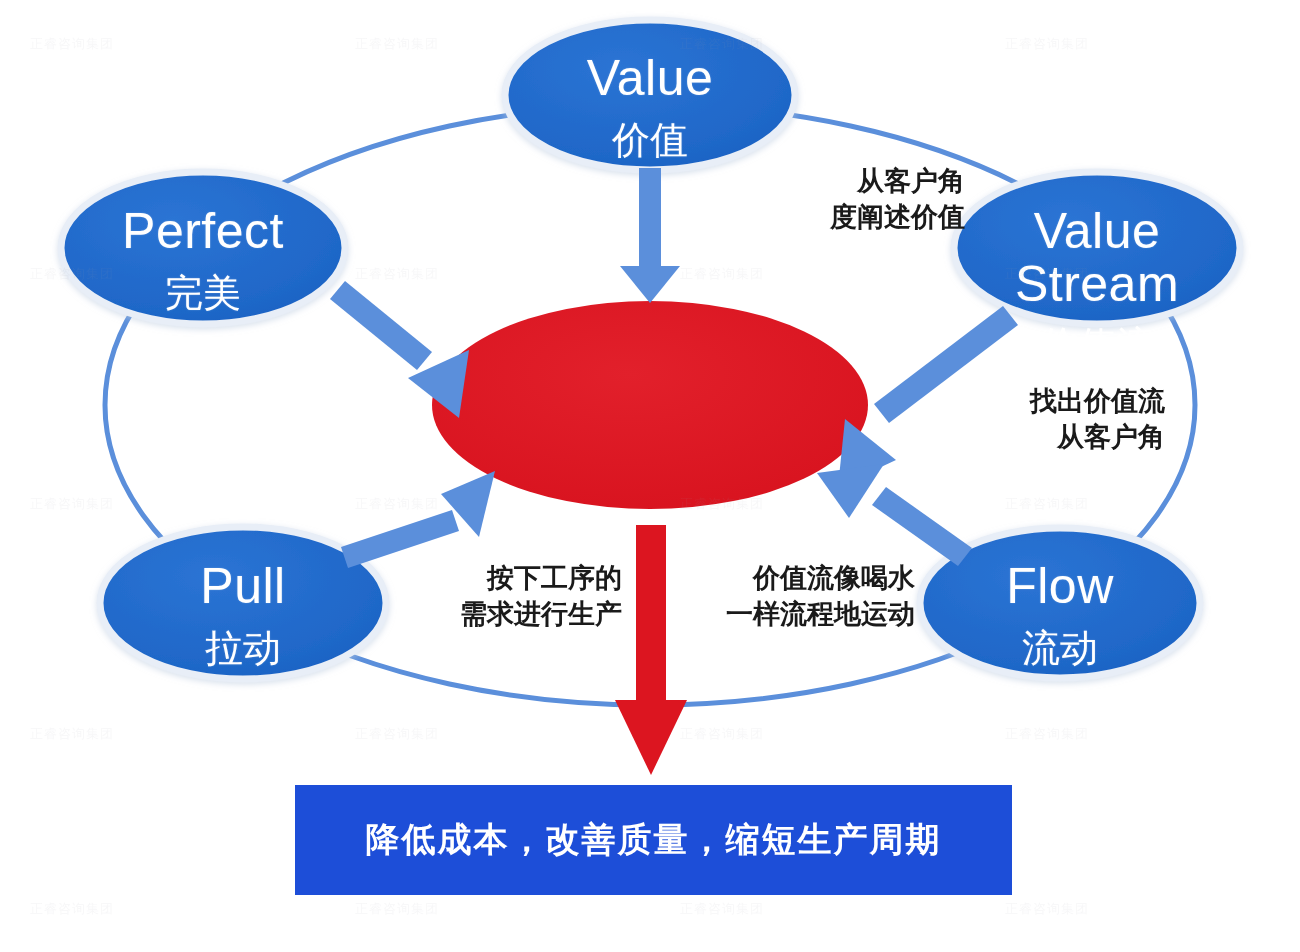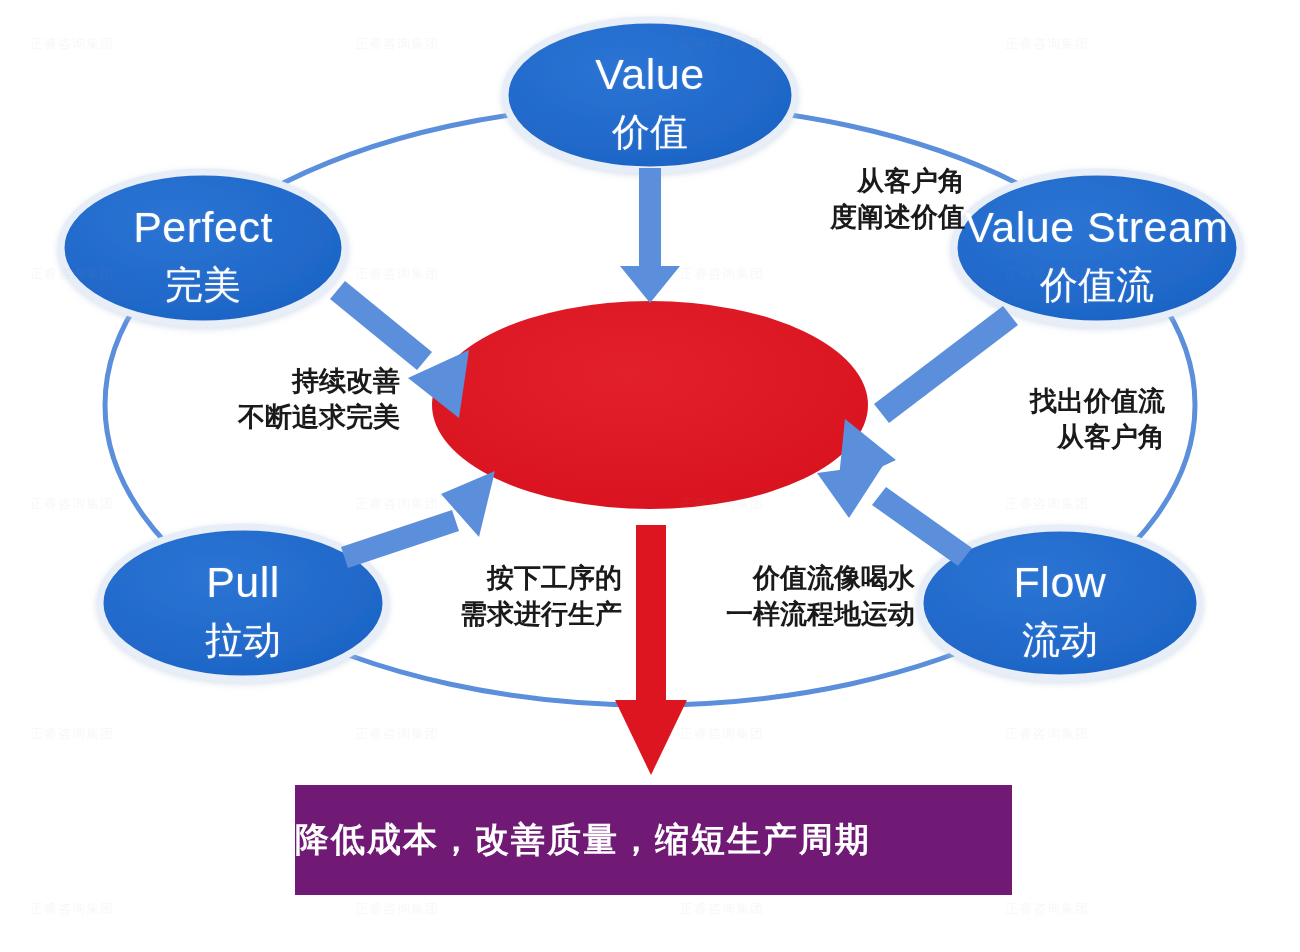--- a/index.html
+++ b/index.html
@@ -16,21 +16,21 @@
 
   
   .node-label{
     position:absolute;
     text-align:center;
     color:#ffffff;
     line-height:1.05;
     pointer-events:none;
     text-shadow:0 0 2px rgba(255,255,255,0.25);
   }
-  .node-label .en{display:block;font-size:43px;font-weight:400;letter-spacing:.5px;}
+  .node-label .en{display:block;font-size:50px;font-weight:400;letter-spacing:.5px;}
   .node-label .zh{display:block;font-size:38px;font-weight:400;margin-top:16px;}
 
   .center-label{
     position:absolute;
     text-align:center;
     color:#ffffff;
     font-size:46px;
     font-weight:bold;
     letter-spacing:4px;
     pointer-events:none;
@@ -47,22 +47,22 @@
     pointer-events:none;
     white-space:nowrap;
   }
   .annot span{display:block;}
 
   
   #banner{
     position:absolute;
     left:295px;top:785px;
     width:717px;height:110px;
-    background:#701a75;
-    display:flex;align-items:center;justify-content:flex-start;
+    background:#1d4ed8;
+    display:flex;align-items:center;justify-content:center;
   }
   #banner .txt{
     color:#ffffff;
     font-size:34px;
     font-weight:bold;
     letter-spacing:2px;
   }
 
   
   .wm{
@@ -194,24 +194,20 @@
   <div class="annot" style="left:670px;top:560px;width:245px;">
     <span>价值流像喝水</span>
     <span>一样流程地运动</span>
   </div>
 
   <div class="annot" style="left:407px;top:560px;width:215px;">
     <span>按下工序的</span>
     <span>需求进行生产</span>
   </div>
 
-  <div class="annot" style="left:178px;top:363px;width:222px;">
-    <span>持续改善</span>
-    <span>不断追求完美</span>
-  </div>
 
   <div id="banner">
     <span class="txt">降低成本，改善质量，缩短生产周期</span>
   </div>
 
   <div class="wm" style="left:30px;top:35px;">正睿咨询集团</div>
   <div class="wm" style="left:355px;top:35px;">正睿咨询集团</div>
   <div class="wm" style="left:680px;top:35px;">正睿咨询集团</div>
   <div class="wm" style="left:1005px;top:35px;">正睿咨询集团</div>
   <div class="wm" style="left:30px;top:265px;">正睿咨询集团</div>

